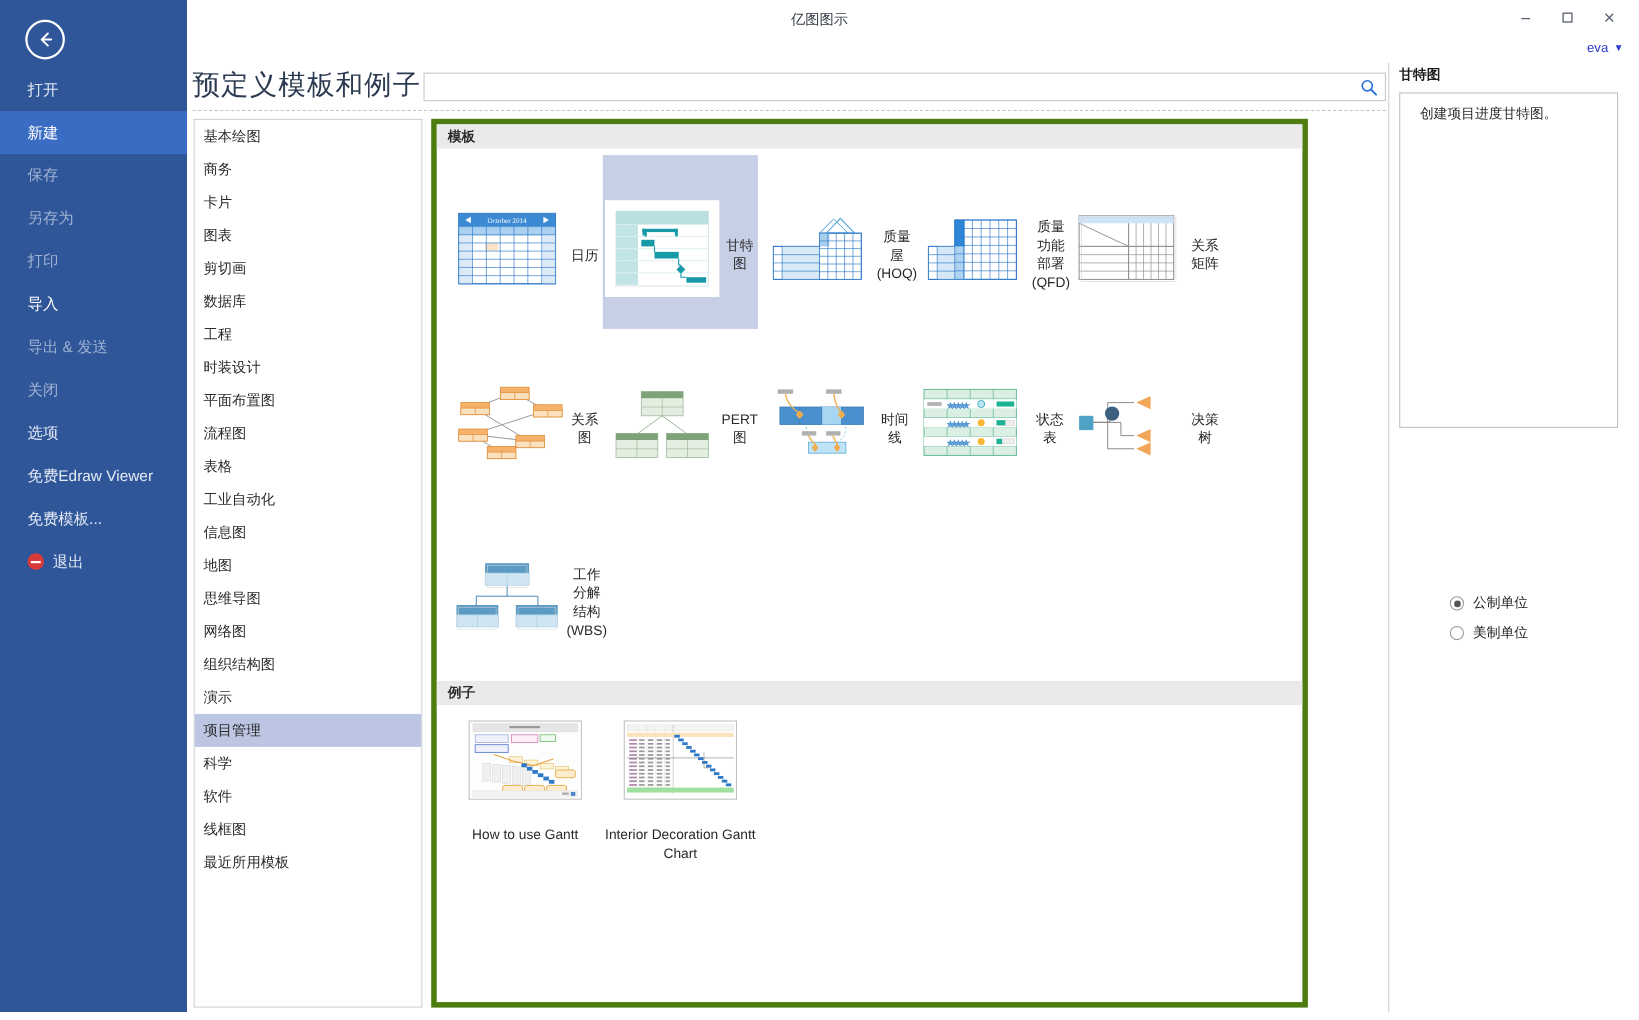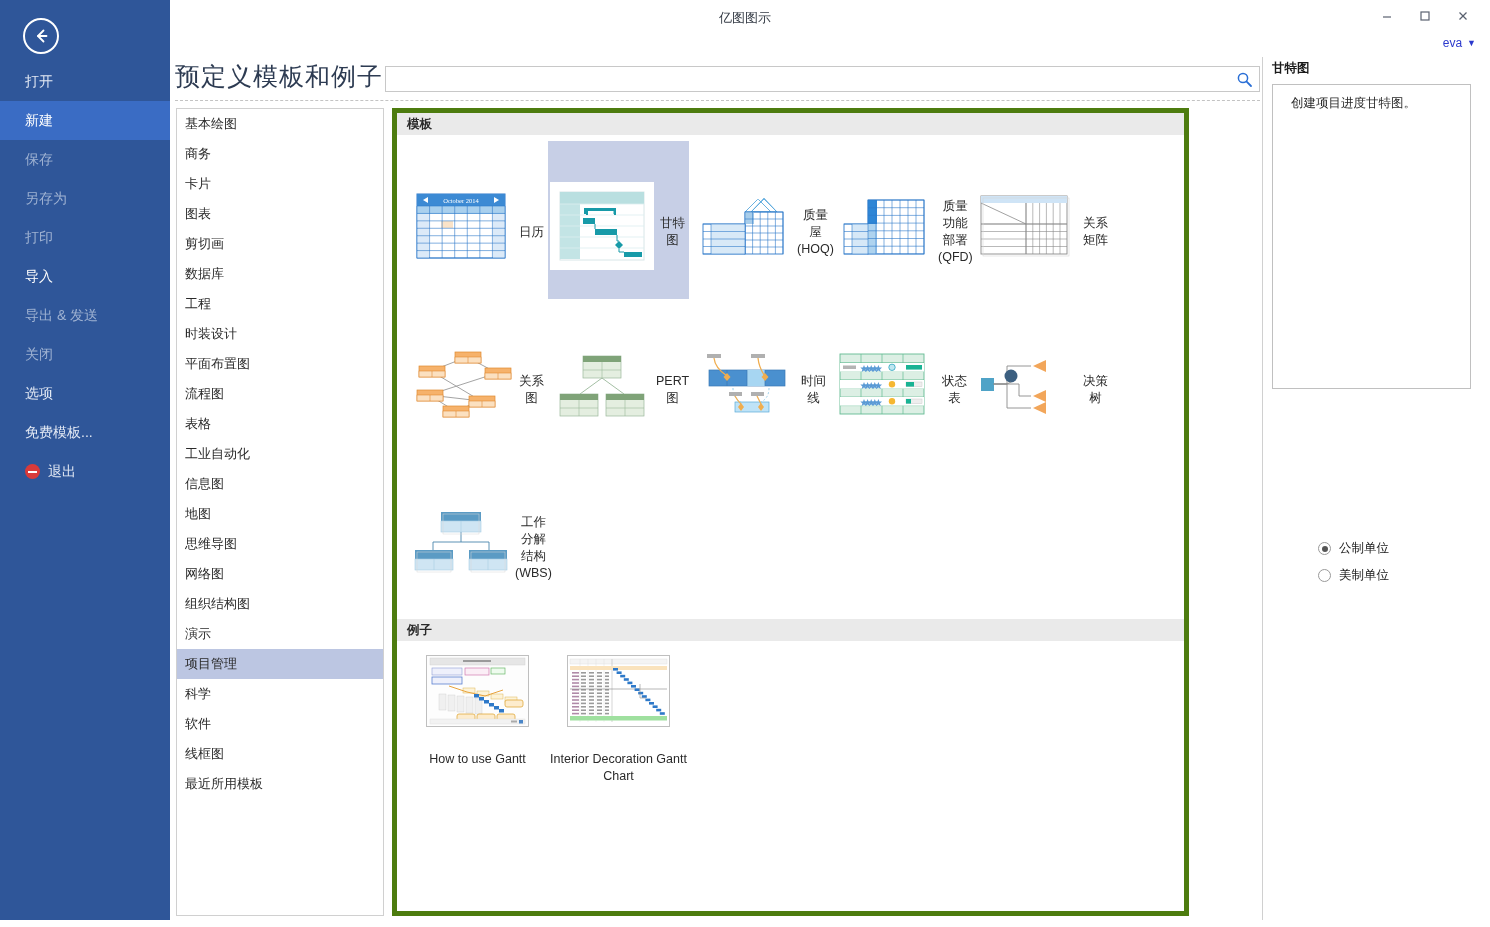--- a/index.html
+++ b/index.html
@@ -221,20 +221,23 @@
         <span>导入</span>
       </div>
       <div class="rail-item dim">
         <span>导出 &amp; 发送</span>
       </div>
       <div class="rail-item dim">
         <span>关闭</span>
       </div>
       <div class="rail-item">
         <span>选项</span>
+      </div>
+      <div class="rail-item">
+        <span>免费Edraw Viewer</span>
       </div>
       <div class="rail-item">
         <span>免费模板...</span>
       </div>
       <div class="rail-item">
         <span class="exit-icon">
           <i></i>
         </span>
         <span>退出</span>
       </div>

